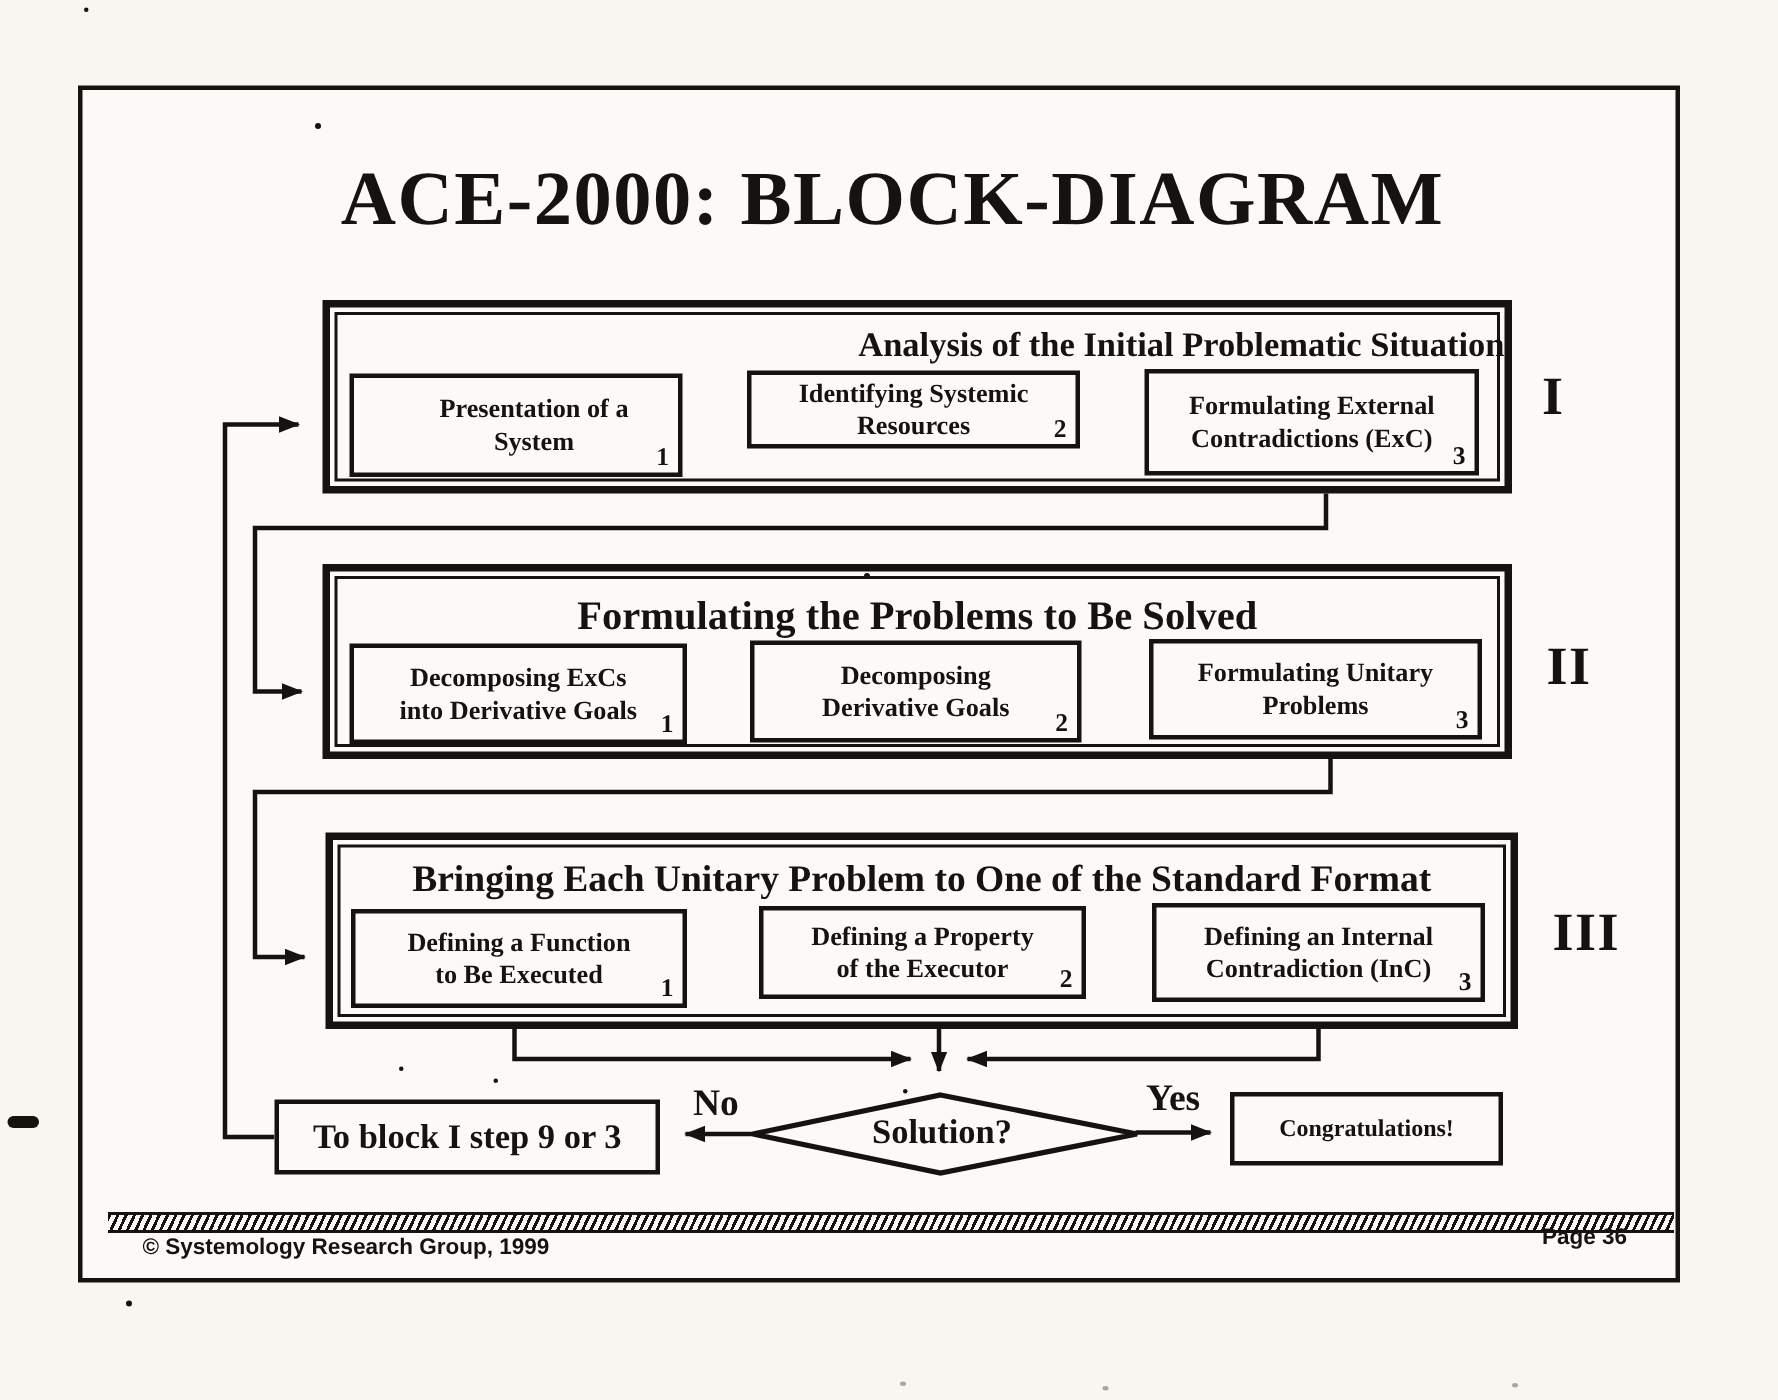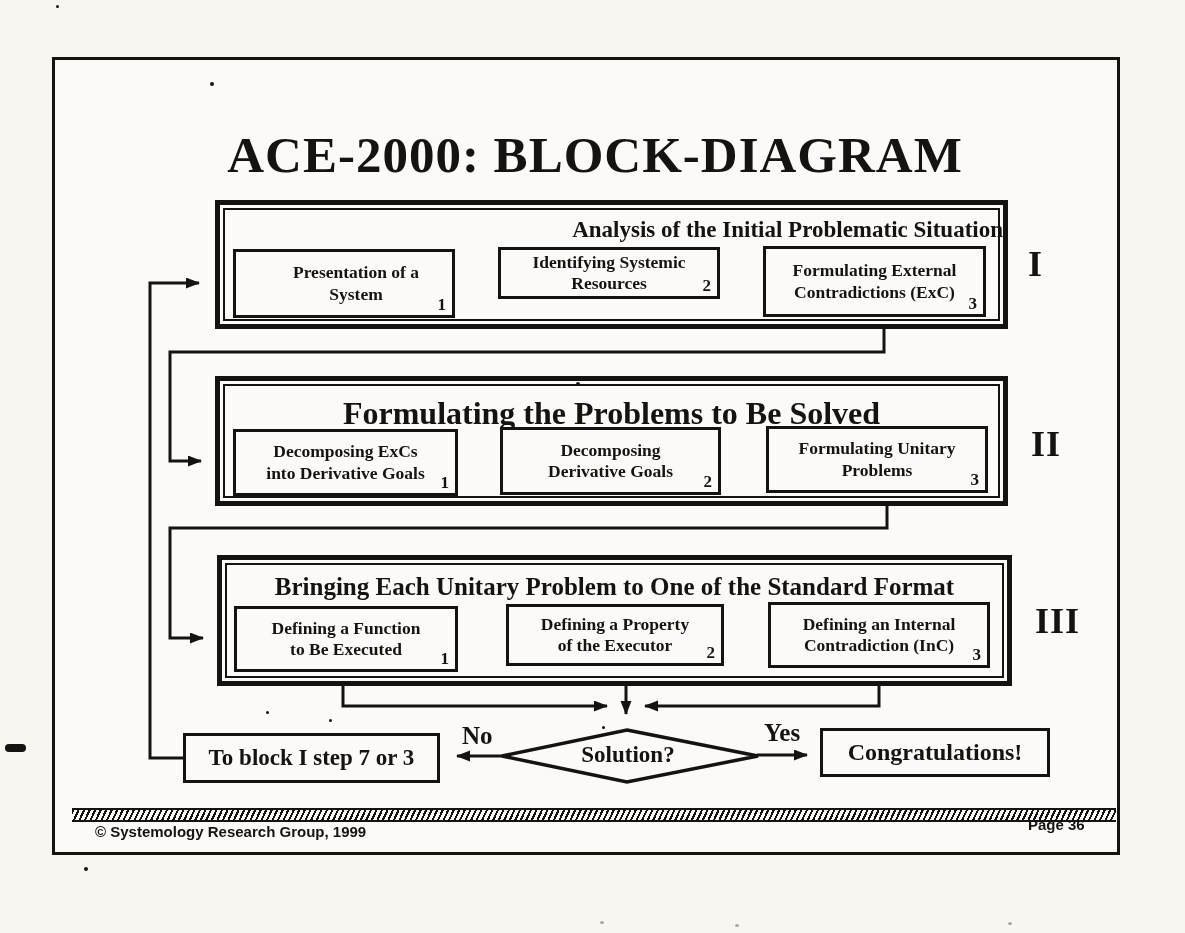--- a/index.html
+++ b/index.html
@@ -14,21 +14,21 @@
     font-family:"Liberation Serif","DejaVu Serif",serif;
     color:var(--ink);
   }
   .abs{position:absolute;box-sizing:border-box;}
   .slide-frame{
     left:52px;top:57px;width:1068px;height:798px;
     border:3px solid var(--ink);background:var(--paper-light);
   }
   .page-title{
     left:160px;top:104px;width:870px;text-align:center;
-    font-size:51px;font-weight:bold;letter-spacing:1px;white-space:nowrap;margin-top:22px;
+    font-size:51px;font-weight:bold;letter-spacing:1px;white-space:nowrap;
   }
   svg.connectors{position:absolute;left:0;top:0;z-index:1;pointer-events:none;}
   .block-frame{border:5px solid var(--ink);z-index:2;background:var(--paper-light);}
   .block-frame .inner{position:absolute;inset:3px;border:2px solid var(--ink);}
   .block-header{
     position:absolute;left:0;width:100%;text-align:center;
     font-weight:bold;white-space:nowrap;z-index:3;
   }
   .step-box{
     border:3px solid var(--ink);background:var(--paper-light);z-index:3;
@@ -117,21 +117,21 @@
     <span class="step-num">2</span>
   </div>
   <div class="abs step-box" style="left:763px;top:246px;width:223px;height:71px;">
     <span class="ln">Formulating External</span>
     <span class="ln">Contradictions (ExC)</span>
     <span class="step-num">3</span>
   </div>
 
   <div class="abs block-frame" style="left:215px;top:376px;width:793px;height:130px;">
     <div class="inner"></div>
-    <div class="block-header" style="top:14px;font-size:32px;font-family:Liberation Serif, serif;">Formulating the Problems to Be Solved</div>
+    <div class="block-header" style="top:14px;font-size:27px;font-family:Liberation Serif, serif;">Formulating the Problems to Be Solved</div>
   </div>
   <div class="abs roman" style="left:1031px;top:423px;">II</div>
 
   <div class="abs step-box" style="left:233px;top:429px;width:225px;height:67px;">
     <span class="ln">Decomposing ExCs</span>
     <span class="ln">into Derivative Goals</span>
     <span class="step-num">1</span>
   </div>
   <div class="abs step-box" style="left:500px;top:427px;width:221px;height:68px;">
     <span class="ln">Decomposing</span>
@@ -159,29 +159,29 @@
     <span class="ln">Defining a Property</span>
     <span class="ln">of the Executor</span>
     <span class="step-num">2</span>
   </div>
   <div class="abs step-box" style="left:768px;top:602px;width:222px;height:66px;">
     <span class="ln">Defining an Internal</span>
     <span class="ln">Contradiction (InC)</span>
     <span class="step-num">3</span>
   </div>
 
-  <div class="abs flow-box" style="left:183px;top:733px;width:257px;height:50px;font-size:23px;">To block I step 7 or 3</div>
+  <div class="abs flow-box" style="left:183px;top:733px;width:257px;height:50px;font-size:23px;">To block I step 9 or 3</div>
 
   <div class="abs branch-label" style="left:462px;top:722px;">No</div>
 
   <div class="abs decision-label" style="left:560px;top:742px;width:136px;">Solution?</div>
 
   <div class="abs branch-label" style="left:764px;top:719px;">Yes</div>
 
-  <div class="abs flow-box" style="left:820px;top:728px;width:230px;height:49px;font-size:24px;">Congratulations!</div>
+  <div class="abs flow-box" style="left:820px;top:728px;width:182px;height:49px;font-size:16px;">Congratulations!</div>
 
   <div class="abs footer-band"></div>
   <div class="abs footer-text" style="left:95px;top:823px;">© Systemology Research Group, 1999</div>
   <div class="abs footer-text" style="left:1028px;top:816px;">Page 36</div>
 
   <div class="abs dash"></div>
   <div class="abs noise" style="left:210px;top:82px;width:4px;height:4px;"></div>
   <div class="abs noise" style="left:56px;top:5px;width:3px;height:3px;"></div>
   <div class="abs noise" style="left:576px;top:382px;width:4px;height:4px;"></div>
   <div class="abs noise" style="left:266px;top:711px;width:3px;height:3px;"></div>

